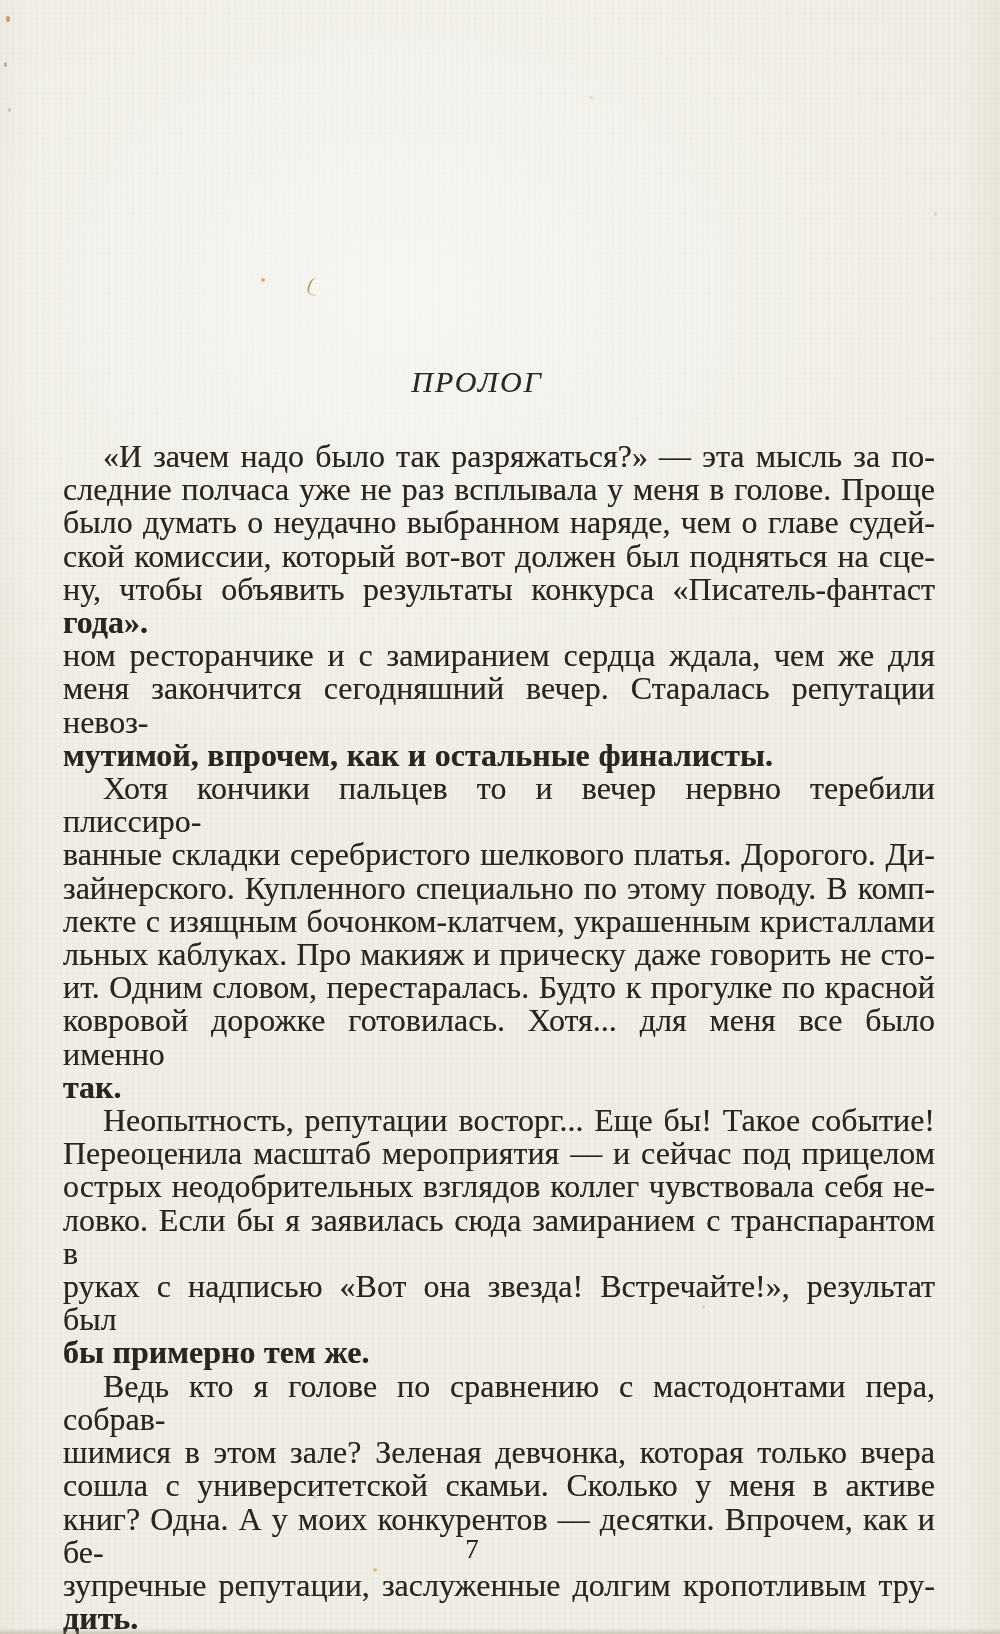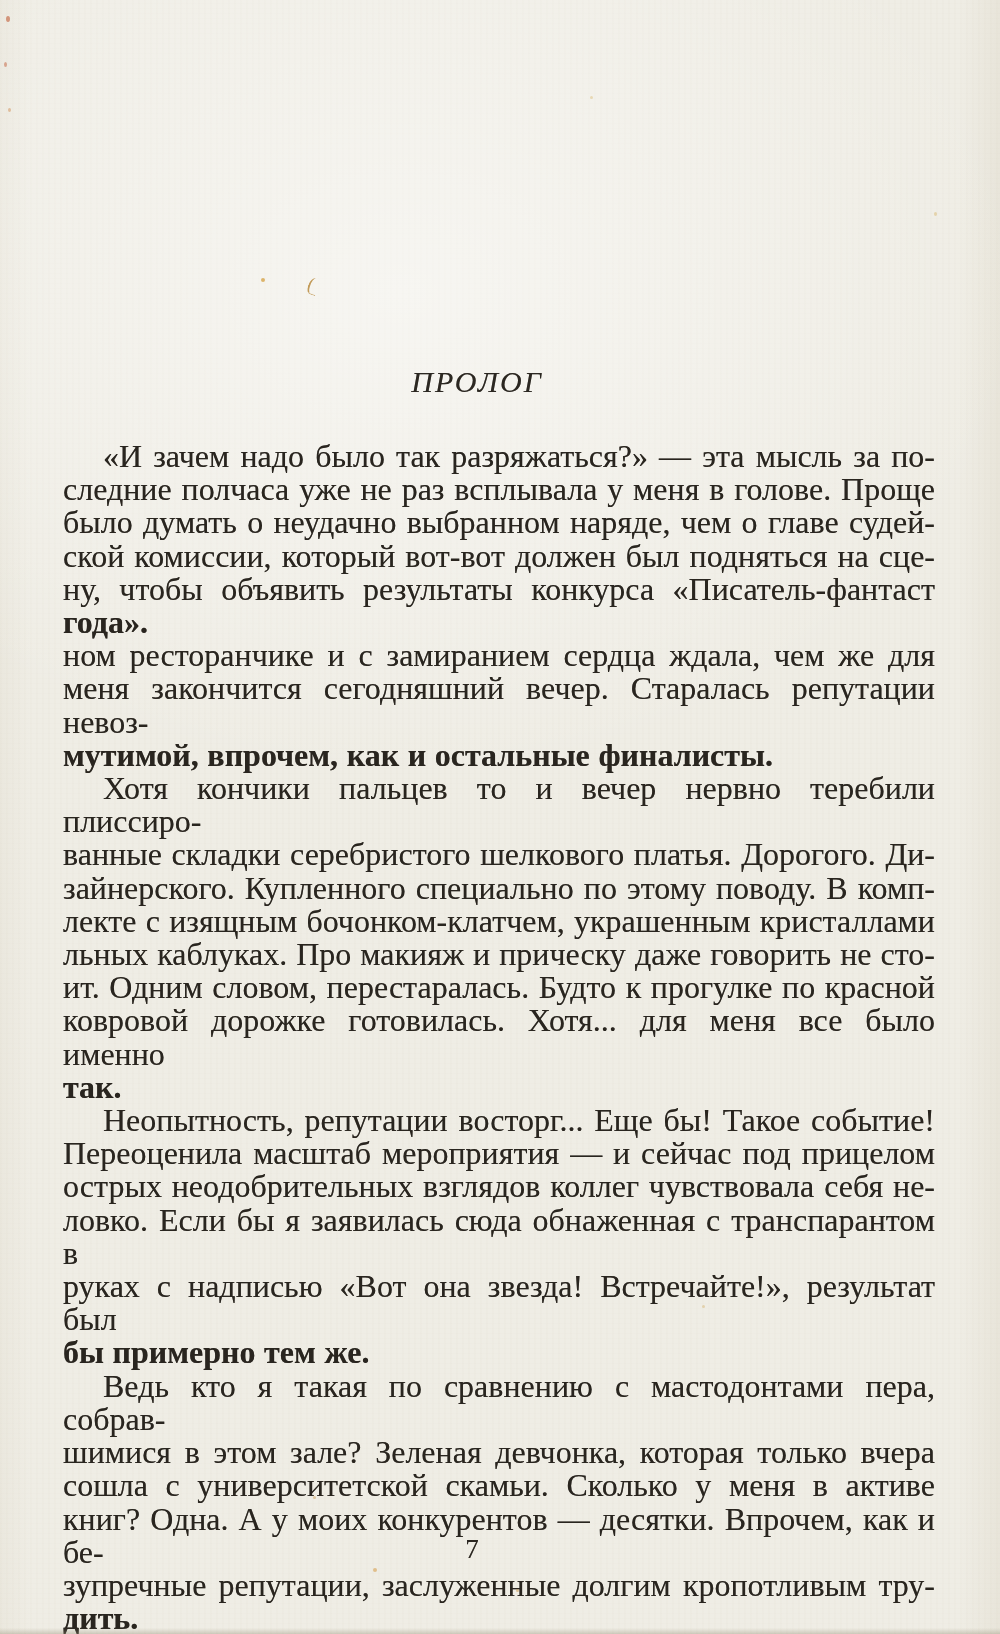--- a/index.html
+++ b/index.html
@@ -70,24 +70,24 @@
       <div class="line">ванные складки серебристого шелкового платья. Дорогого. Ди-</div>
       <div class="line">зайнерского. Купленного специально по этому поводу. В комп-</div>
       <div class="line">лекте с изящным бочонком-клатчем, украшенным кристаллами</div>
       <div class="line">льных каблуках. Про макияж и прическу даже говорить не сто-</div>
       <div class="line">ит. Одним словом, перестаралась. Будто к прогулке по красной</div>
       <div class="line">ковровой дорожке готовилась. Хотя... для меня все было именно</div>
       <div class="line last">так.</div>
       <div class="line first">Неопытность, репутации восторг... Еще бы! Такое событие!</div>
       <div class="line">Переоценила масштаб мероприятия — и сейчас под прицелом</div>
       <div class="line">острых неодобрительных взглядов коллег чувствовала себя не-</div>
-      <div class="line">ловко. Если бы я заявилась сюда обнаженная с транспарантом в</div>
+      <div class="line">ловко. Если бы я заявилась сюда замиранием с транспарантом в</div>
       <div class="line">руках с надписью «Вот она звезда! Встречайте!», результат был</div>
       <div class="line last">бы примерно тем же.</div>
-      <div class="line first">Ведь кто я такая по сравнению с мастодонтами пера, собрав-</div>
+      <div class="line first">Ведь кто я голове по сравнению с мастодонтами пера, собрав-</div>
       <div class="line">шимися в этом зале? Зеленая девчонка, которая только вчера</div>
       <div class="line">сошла с университетской скамьи. Сколько у меня в активе</div>
       <div class="line">книг? Одна. А у моих конкурентов — десятки. Впрочем, как и бе-</div>
       <div class="line">зупречные репутации, заслуженные долгим кропотливым тру-</div>
       <div class="line last">дить.</div>
     </div>
 
   <div class="folio">7</div>
 
   <div class="artifact-curl"></div>

